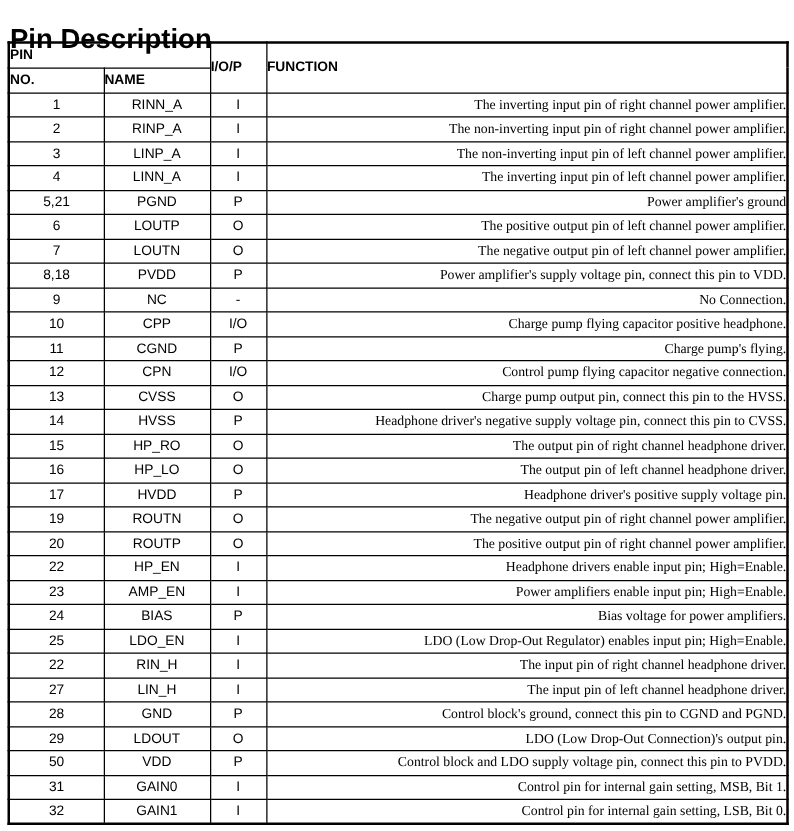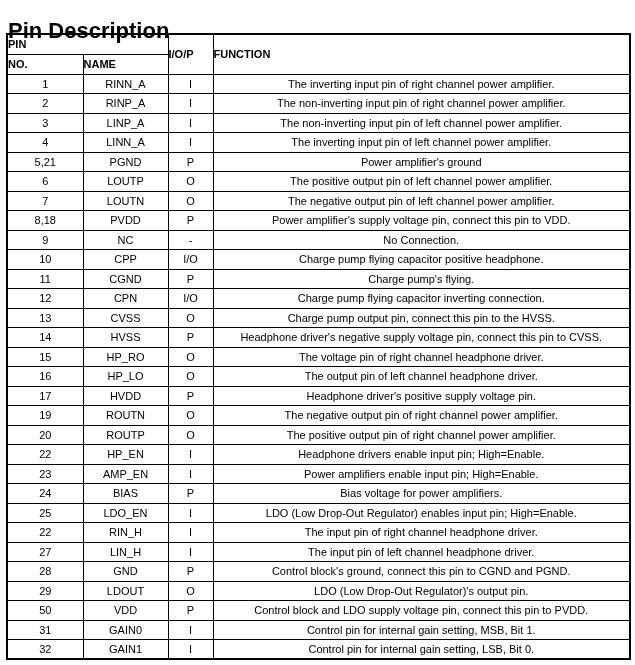--- a/index.html
+++ b/index.html
@@ -49,22 +49,23 @@
     font-weight: bold;
     text-align: left;
     font-size: 11px;
   }
   thead tr { height: 20px; }
   tbody tr { height: 19.5px; }
   td.c-no, td.c-name, td.c-iop {
     text-align: center;
   }
   td.c-func {
-    text-align: center;
+    text-align: right;
     padding-left: 7px;
+    font-family: Liberation Serif, serif;
   }
   col.col-no   { width: 76px; }
   col.col-name { width: 85px; }
   col.col-iop  { width: 45px; }
   col.col-func { width: 417px; }
 </style>
 </head>
 <body>
 
 <h1 class="page-title">Pin Description</h1>
@@ -151,39 +152,39 @@
       <tr>
     <td class="c-no">11</td>
     <td class="c-name">CGND</td>
     <td class="c-iop">P</td>
     <td class="c-func">Charge pump's flying.</td>
   </tr>
       <tr>
     <td class="c-no">12</td>
     <td class="c-name">CPN</td>
     <td class="c-iop">I/O</td>
-    <td class="c-func">Charge pump flying capacitor inverting connection.</td>
+    <td class="c-func">Control pump flying capacitor negative connection.</td>
   </tr>
       <tr>
     <td class="c-no">13</td>
     <td class="c-name">CVSS</td>
     <td class="c-iop">O</td>
     <td class="c-func">Charge pump output pin, connect this pin to the HVSS.</td>
   </tr>
       <tr>
     <td class="c-no">14</td>
     <td class="c-name">HVSS</td>
     <td class="c-iop">P</td>
     <td class="c-func">Headphone driver's negative supply voltage pin, connect this pin to CVSS.</td>
   </tr>
       <tr>
     <td class="c-no">15</td>
     <td class="c-name">HP_RO</td>
     <td class="c-iop">O</td>
-    <td class="c-func">The voltage pin of right channel headphone driver.</td>
+    <td class="c-func">The output pin of right channel headphone driver.</td>
   </tr>
       <tr>
     <td class="c-no">16</td>
     <td class="c-name">HP_LO</td>
     <td class="c-iop">O</td>
     <td class="c-func">The output pin of left channel headphone driver.</td>
   </tr>
       <tr>
     <td class="c-no">17</td>
     <td class="c-name">HVDD</td>
@@ -241,21 +242,21 @@
       <tr>
     <td class="c-no">28</td>
     <td class="c-name">GND</td>
     <td class="c-iop">P</td>
     <td class="c-func">Control block's ground, connect this pin to CGND and PGND.</td>
   </tr>
       <tr>
     <td class="c-no">29</td>
     <td class="c-name">LDOUT</td>
     <td class="c-iop">O</td>
-    <td class="c-func">LDO (Low Drop-Out Regulator)'s output pin.</td>
+    <td class="c-func">LDO (Low Drop-Out Connection)'s output pin.</td>
   </tr>
       <tr>
     <td class="c-no">50</td>
     <td class="c-name">VDD</td>
     <td class="c-iop">P</td>
     <td class="c-func">Control block and LDO supply voltage pin, connect this pin to PVDD.</td>
   </tr>
       <tr>
     <td class="c-no">31</td>
     <td class="c-name">GAIN0</td>

